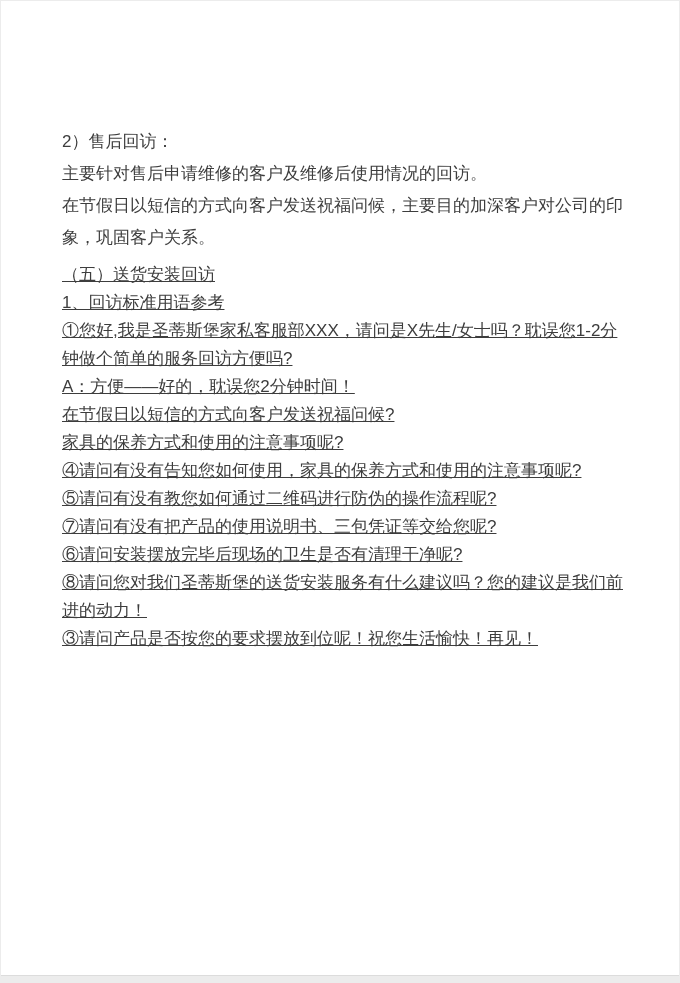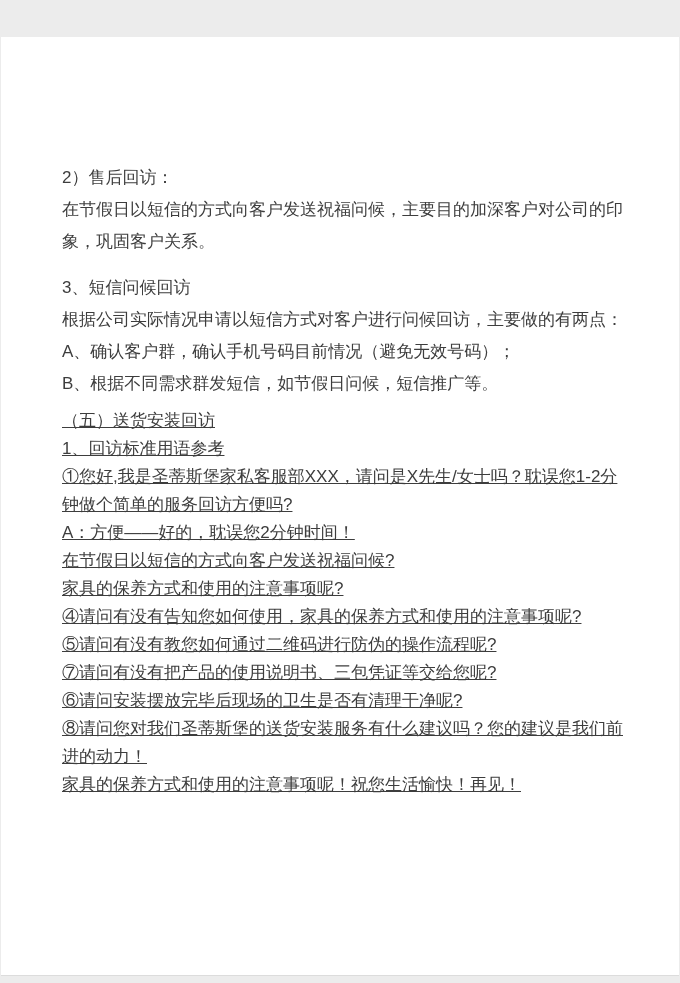--- a/index.html
+++ b/index.html
@@ -16,21 +16,20 @@
   }
   .paper {
     position: absolute;
     left: 1px;
     top: 1px;
     right: 1px;
     bottom: 7px;
     background: #ffffff;
     border-bottom: 1px solid #dcdcdc;
     box-sizing: border-box;
-    margin-top: 36px;
   }
   .content {
     padding: 125px 55px 0 61px;
     color: #3d3d3d;
     font-size: 17px;
   }
   .section p {
     margin: 0;
     white-space: pre-line;
   }
@@ -46,39 +45,34 @@
     text-decoration: underline;
   }
 </style>
 </head>
 <body style="background: rgb(236, 236, 236);">
 
 <div class="paper" style="background: rgb(255, 255, 255); color: rgb(61, 61, 61);">
   <div class="content">
     <div class="section sec-a">
         <p>2）售后回访：</p>
+        <p>主要针对售后申请维修的客户及维修后使用情况的回访。</p>
         <p>在节假日以短信的方式向客户发送祝福问候，主要目的加深客户对公司的印
 象，巩固客户关系。</p>
-      </div>
-    <div class="section sec-b">
-        <p>3、短信问候回访</p>
-        <p>根据公司实际情况申请以短信方式对客户进行问候回访，主要做的有两点：</p>
-        <p>A、确认客户群，确认手机号码目前情况（避免无效号码）；</p>
-        <p>B、根据不同需求群发短信，如节假日问候，短信推广等。</p>
       </div>
     <div class="section sec-c">
         <p>（五）送货安装回访</p>
         <p>1、回访标准用语参考</p>
         <p>①您好,我是圣蒂斯堡家私客服部XXX，请问是X先生/女士吗？耽误您1-2分
 钟做个简单的服务回访方便吗?</p>
         <p>A：方便——好的，耽误您2分钟时间！</p>
         <p>在节假日以短信的方式向客户发送祝福问候?</p>
         <p>家具的保养方式和使用的注意事项呢?</p>
         <p>④请问有没有告知您如何使用，家具的保养方式和使用的注意事项呢?</p>
         <p>⑤请问有没有教您如何通过二维码进行防伪的操作流程呢?</p>
         <p>⑦请问有没有把产品的使用说明书、三包凭证等交给您呢?</p>
         <p>⑥请问安装摆放完毕后现场的卫生是否有清理干净呢?</p>
         <p>⑧请问您对我们圣蒂斯堡的送货安装服务有什么建议吗？您的建议是我们前
 进的动力！</p>
-        <p>家具的保养方式和使用的注意事项呢！祝您生活愉快！再见！</p>
+        <p>③请问产品是否按您的要求摆放到位呢！祝您生活愉快！再见！</p>
       </div>
   </div>
 </div>
 
 </body></html>

